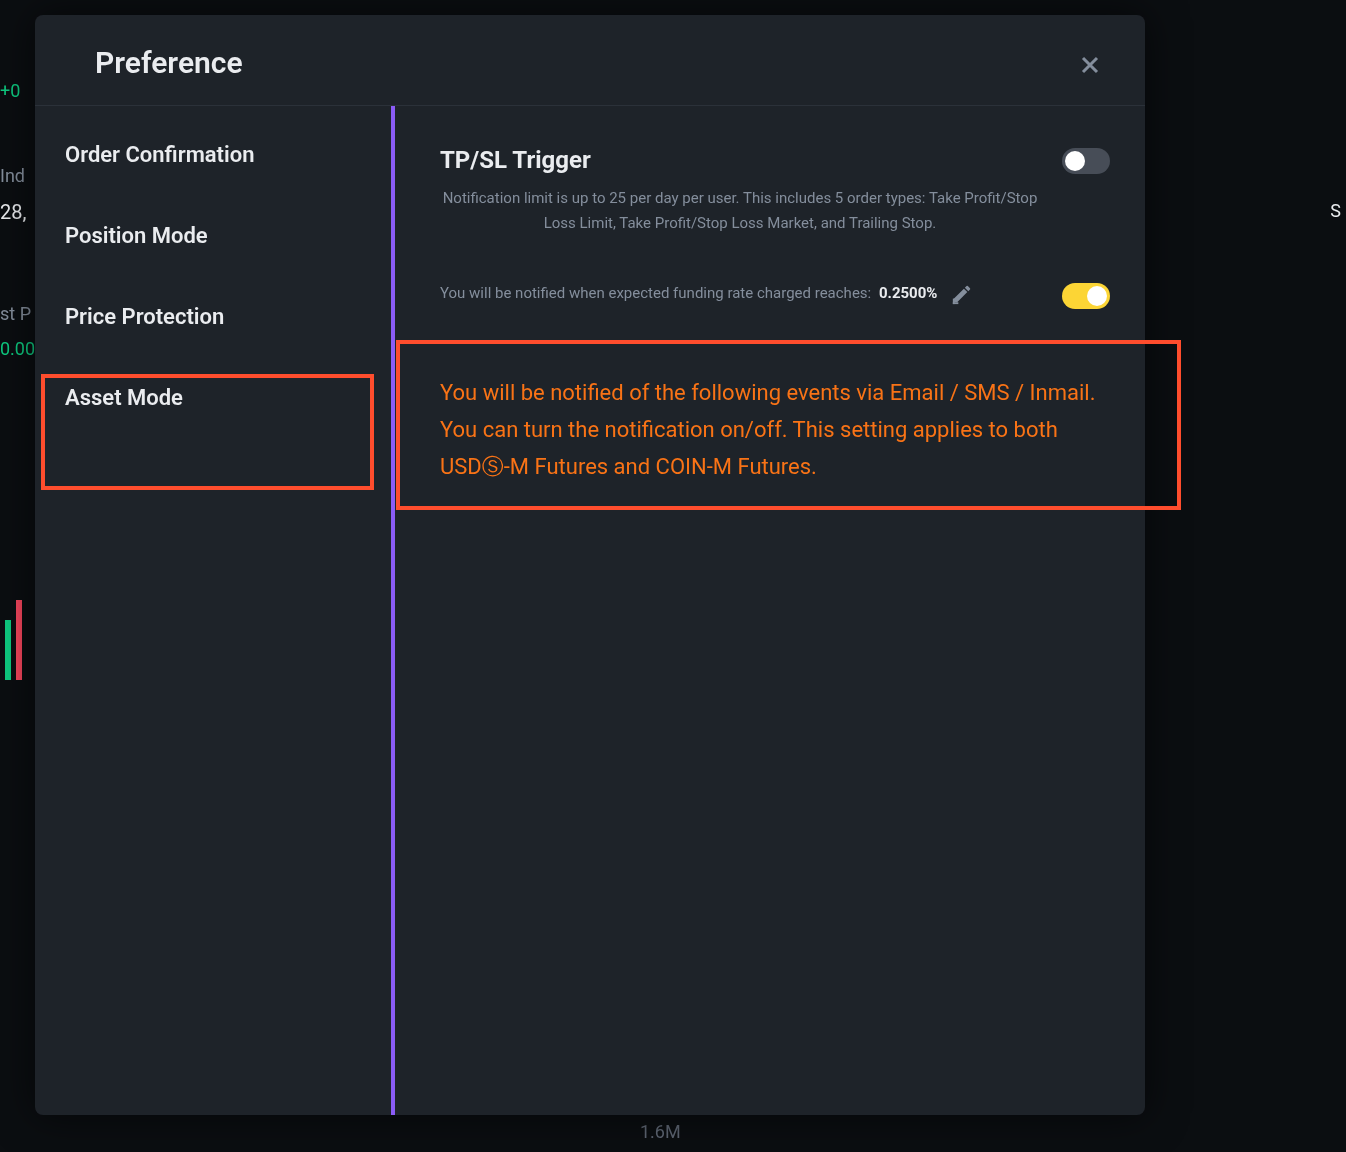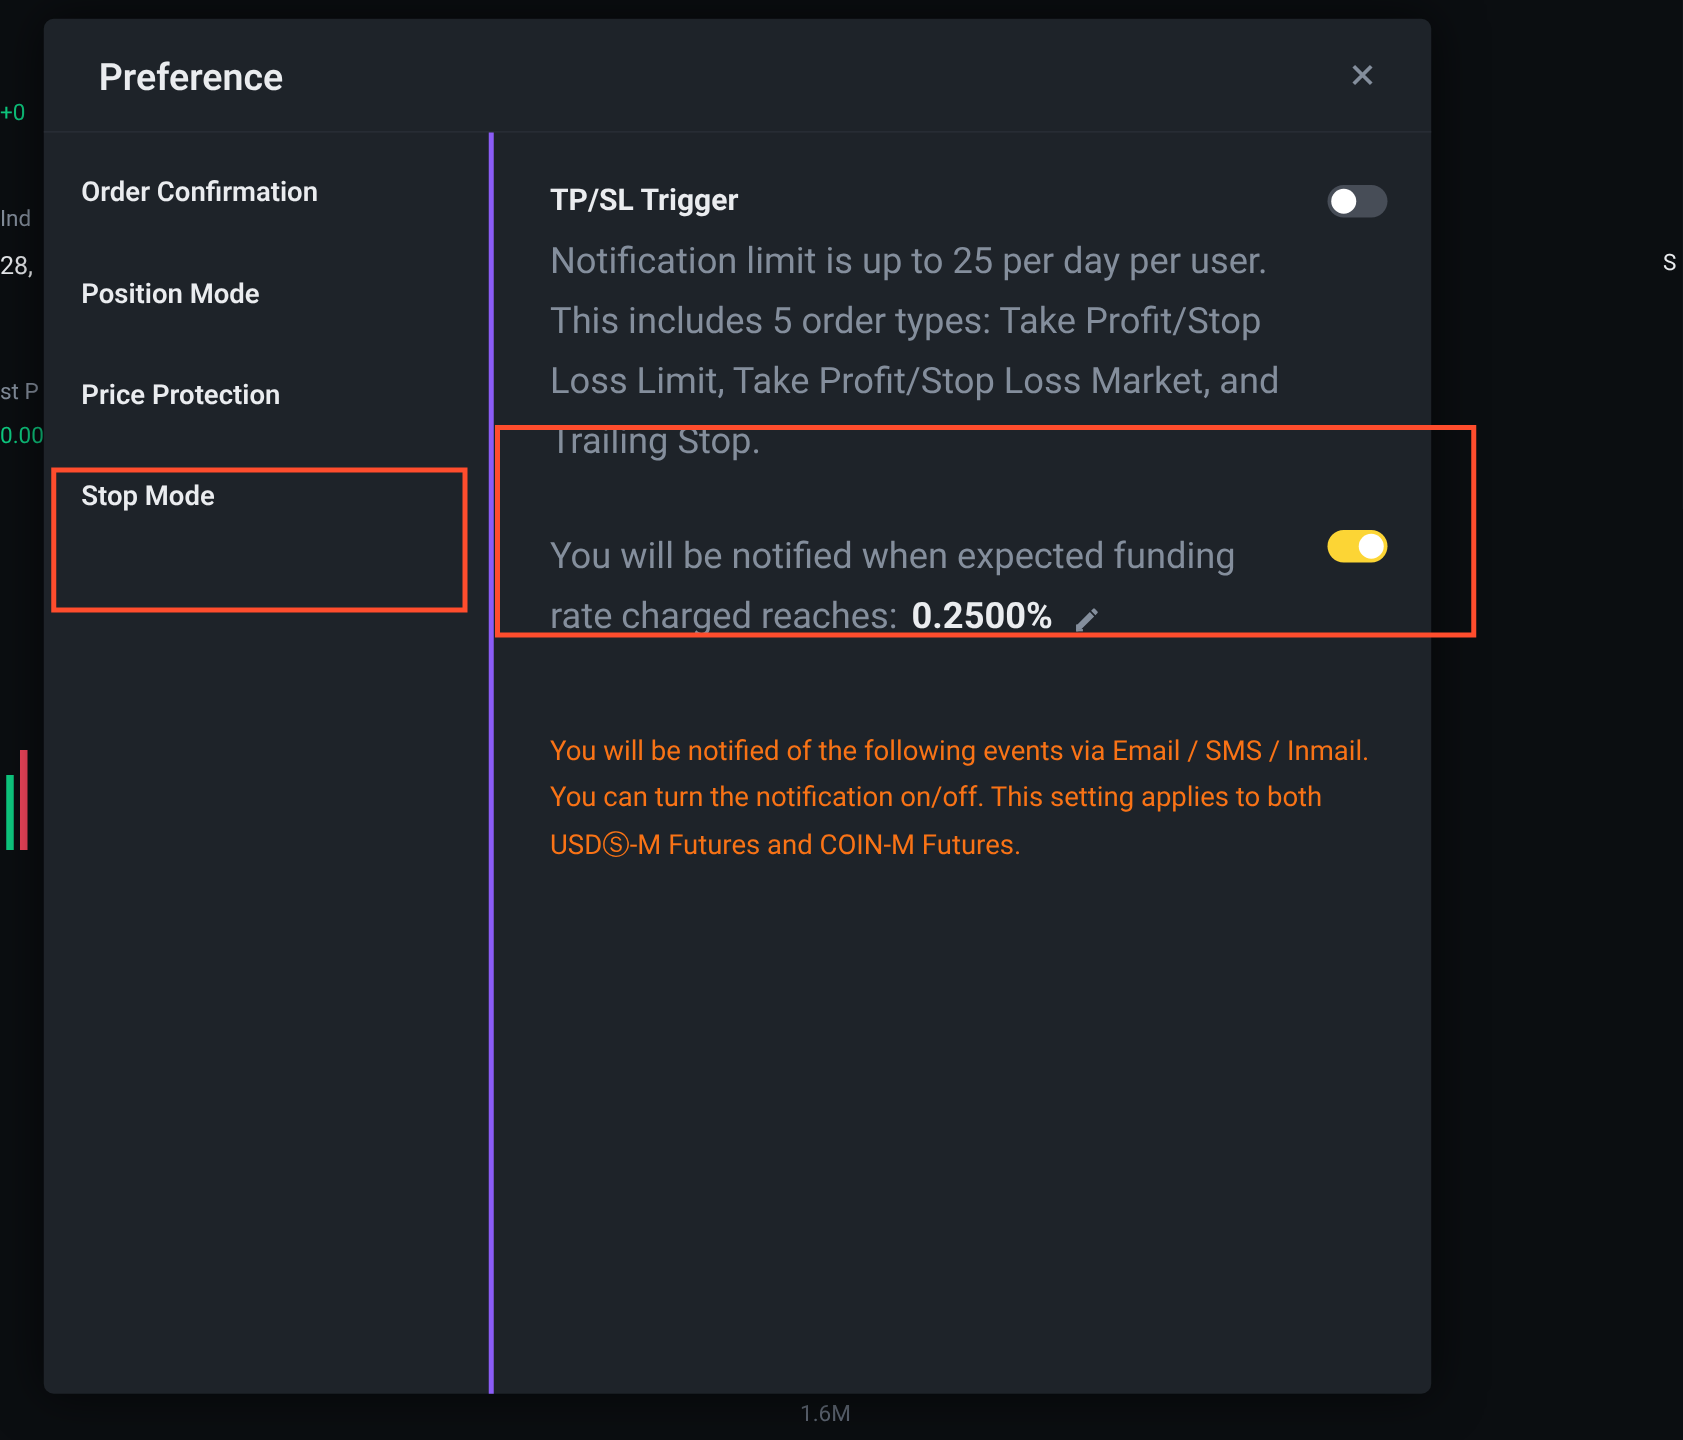--- a/index.html
+++ b/index.html
@@ -28,22 +28,22 @@
       height: 1100px;
       background: #1e2329;
       border-radius: 8px;
       display: flex;
       flex-direction: column;
       box-shadow: 0 0 40px rgba(0,0,0,0.6);
     }
     .modal-header {
       display: flex;
       justify-content: space-between;
-      align-items: flex-start;
-      padding: 30px 40px 25px 44px;
+      align-items: flex-end;
+      padding: 30px 40px 25px 60px;
     }
     .modal-title {
       color: #eaecef;
       font-size: 30px;
       font-weight: 600;
     }
     .close-btn {
       color: #848e9c;
       cursor: pointer;
       width: 30px;
@@ -94,23 +94,24 @@
       align-items: flex-start;
     }
     .section-title {
       color: #eaecef;
       font-size: 24px;
       font-weight: 700;
       margin-bottom: 12px;
     }
     .section-desc {
       color: #848e9c;
-      font-size: 29px;
+      font-size: 15px;
       line-height: 1.65;
       max-width: 600px;
+      text-align: center;
     }
     .funding-value {
       color: #eaecef;
       font-weight: 700;
       margin-left: 4px;
     }
     .edit-icon {
       display: inline-flex;
       vertical-align: middle;
       margin-left: 10px;
@@ -197,21 +198,21 @@
       <div class="sidebar-item">
         <span>Order Confirmation</span>
       </div>
       <div class="sidebar-item">
         <span>Position Mode</span>
       </div>
       <div class="sidebar-item">
         <span>Price Protection</span>
       </div>
       <div class="sidebar-item">
-        <span>Stop Mode</span>
+        <span>Asset Mode</span>
       </div>
     </div>
     <div class="content">
 
       <div class="section">
         <div class="section-row">
           <div>
             <div class="section-title">TP/SL Trigger</div>
             <div class="section-desc">Notification limit is up to 25 per day per user. This includes 5 order types: Take Profit/Stop Loss Limit, Take Profit/Stop Loss Market, and Trailing Stop.</div>
           </div>

